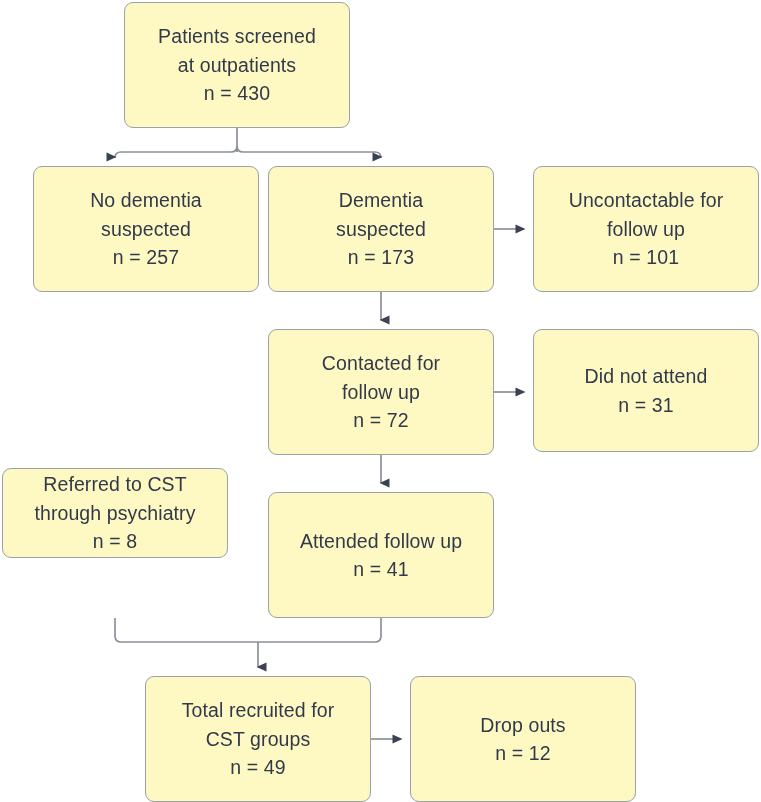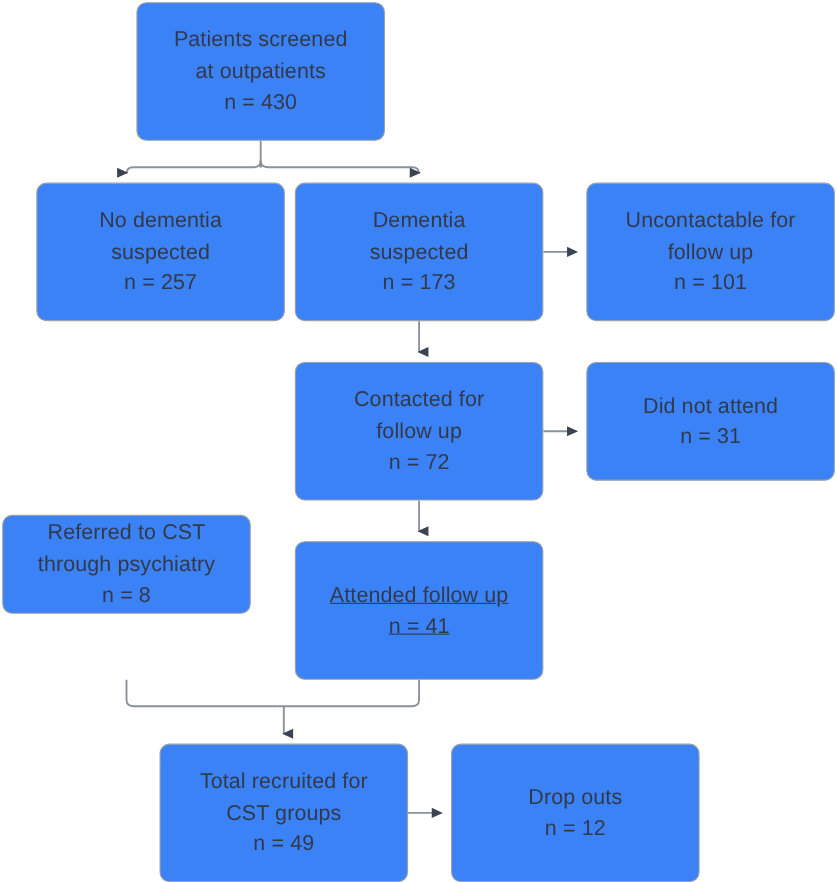--- a/index.html
+++ b/index.html
@@ -23,21 +23,21 @@
     top: 0;
     width: 761px;
     height: 802px;
     pointer-events: none;
   }
   .node {
     position: absolute;
     box-sizing: border-box;
     border: 1.6px solid #9ba1a8;
     border-radius: 9px;
-    background: #3b82f6;
+    background: #fef9c3;
     display: flex;
     align-items: center;
     justify-content: center;
     text-align: center;
     color: #32394b;
     font-size: 19.5px;
     line-height: 28.5px;
     letter-spacing: 0.1px;
     padding: 4px 8px;
   }
@@ -106,32 +106,32 @@
 follow up
 n = 101</span>
   </div>
 
   <div class="node" style="left:268px; top:329px; width:226px; height:126px;">
     <span class="node-text">Contacted for
 follow up
 n = 72</span>
   </div>
 
-  <div class="node" style="left:533px; top:329px; width:226px; height:108px;">
+  <div class="node" style="left:533px; top:329px; width:226px; height:123px;">
     <span class="node-text">Did not attend
 n = 31</span>
   </div>
 
   <div class="node" style="left:2px; top:468px; width:226px; height:90px;">
     <span class="node-text">Referred to CST
 through psychiatry
 n = 8</span>
   </div>
 
-  <div class="node" style="left:268px; top:492px; width:226px; height:126px;text-decoration:underline;">
+  <div class="node" style="left:268px; top:492px; width:226px; height:126px;">
     <span class="node-text">Attended follow up
 n = 41</span>
   </div>
 
   <div class="node" style="left:145px; top:676px; width:226px; height:126px;">
     <span class="node-text">Total recruited for
 CST groups
 n = 49</span>
   </div>
 

